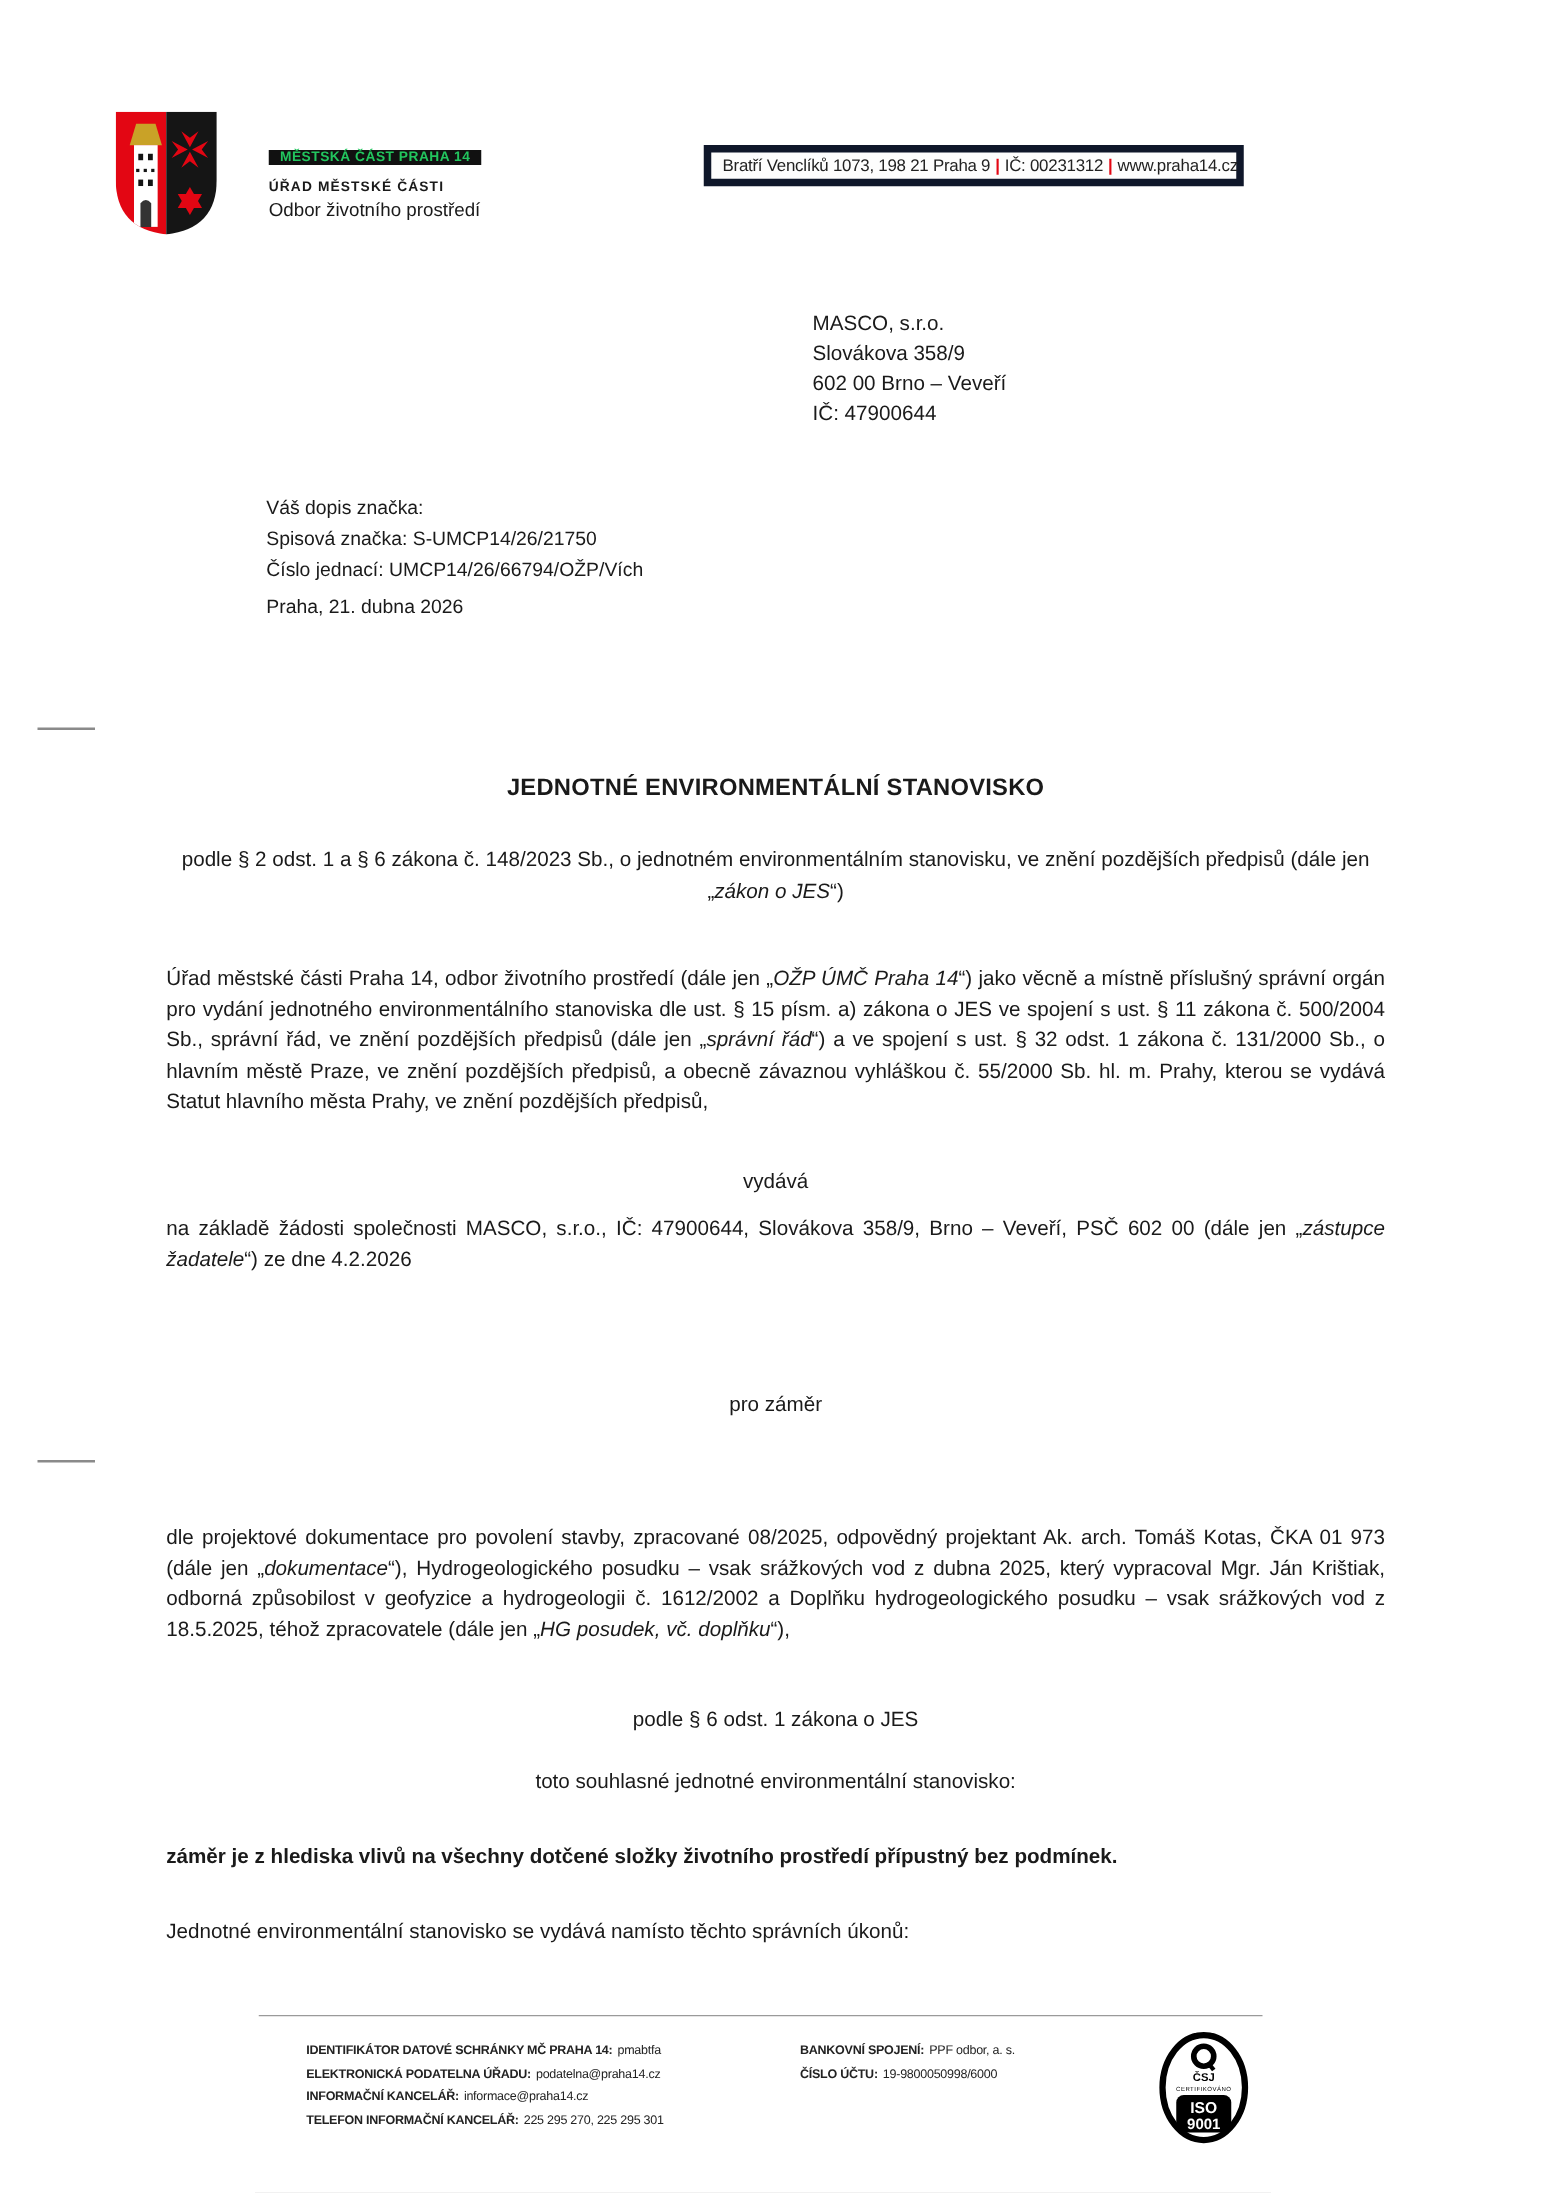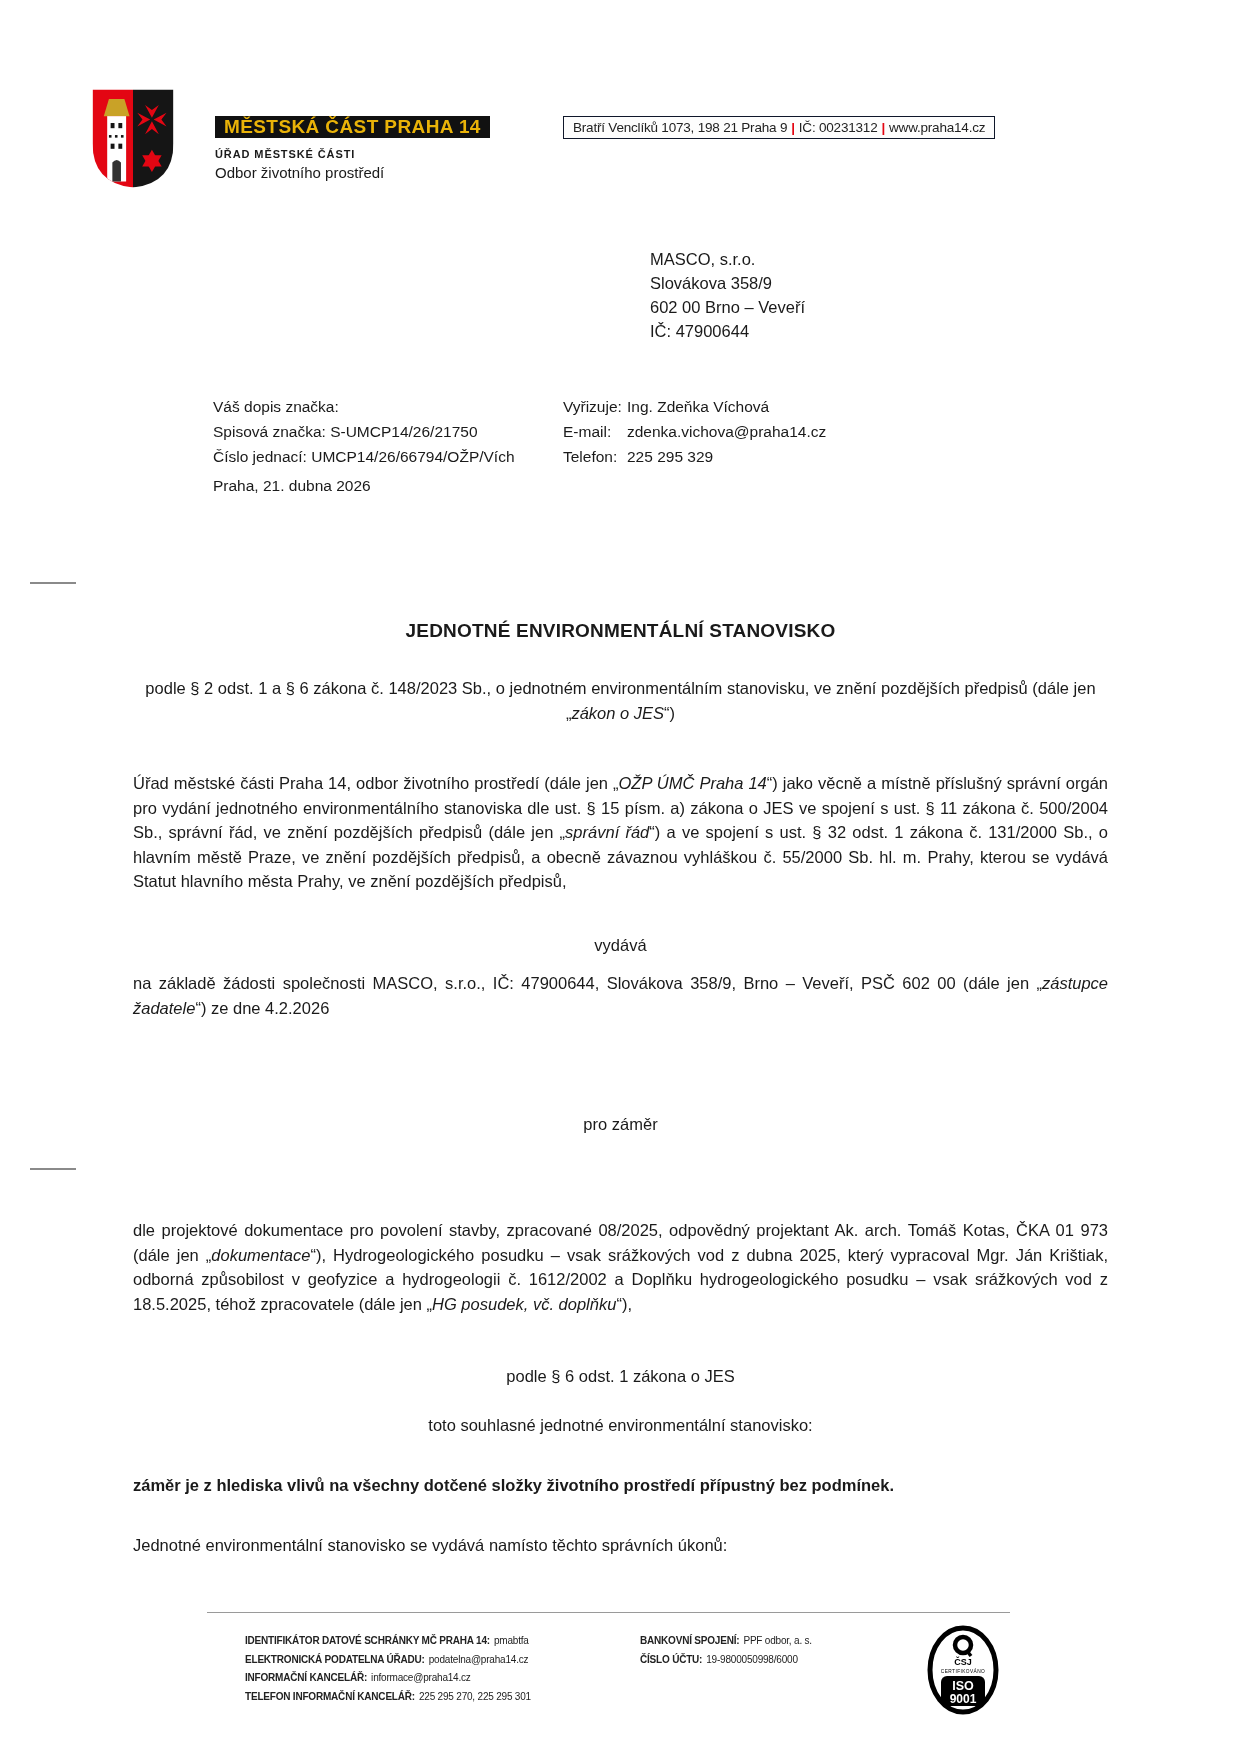--- a/index.html
+++ b/index.html
@@ -4,26 +4,26 @@
 <style>
   html,body{margin:0;padding:0;background:#e8e8e8;}
   .page{
     position:relative;width:1241px;height:1754px;background:#ffffff;
     font-family:"Liberation Sans",sans-serif;color:#1a1a1a;overflow:hidden;
     margin:0 auto;
   }
   
   .coat{position:absolute;left:90px;top:85px;width:86px;height:107px;}
   .org-block{position:absolute;left:215px;top:116px;}
-  .org-badge{display:inline-block;background:#111;color:#eab308;font-weight:bold;
-    font-size:19px;letter-spacing:.4px;padding:0 9px;white-space:nowrap;}
+  .org-badge{display:inline-block;background:#111;color:#22c55e;font-weight:bold;
+    font-size:11px;letter-spacing:.4px;padding:0 9px;white-space:nowrap;}
   .org-office{margin-top:10px;font-size:11px;font-weight:bold;letter-spacing:.9px;}
   .org-dept{margin-top:4px;font-size:15px;}
   .contact-bar{position:absolute;left:563px;top:116px;width:432px;box-sizing:border-box;
-    border:1px solid #0f172a;padding:3px 9px;font-size:13.5px;white-space:nowrap;
+    border:6px solid #0f172a;padding:3px 9px;font-size:13.5px;white-space:nowrap;
     letter-spacing:-.2px;color:#222;background:#fdfdfd;}
   .contact-bar .sep{color:#e30613;font-weight:bold;padding:0 4px;}
   
   .recipient{position:absolute;left:628px;top:247px;font-size:16.5px;line-height:24px;margin-left:22px;}
   .ref-left{position:absolute;left:213px;top:394px;font-size:15.5px;line-height:25px;}
   .ref-right{position:absolute;left:563px;top:394px;font-size:15.5px;line-height:25px;}
   .ref-right .lab{display:inline-block;width:64px;}
   .dateline{position:absolute;left:213px;top:477px;font-size:15.5px;}
   .fold{position:absolute;left:30px;width:46px;height:2px;background:#8a8a8a;}
   
@@ -94,25 +94,20 @@
     <div>Slovákova 358/9</div>
     <div>602 00 Brno – Veveří</div>
     <div>IČ: 47900644</div>
   </div>
 
   <div class="ref-left">
     <div>Váš dopis značka:</div>
     <div>Spisová značka: S-UMCP14/26/21750</div>
     <div>Číslo jednací: UMCP14/26/66794/OŽP/Vích</div>
   </div>
-  <div class="ref-right">
-    <div><span class="lab">Vyřizuje:</span><span>Ing. Zdeňka Víchová</span></div>
-    <div><span class="lab">E-mail:</span><span>zdenka.vichova@praha14.cz</span></div>
-    <div><span class="lab">Telefon:</span><span>225 295 329</span></div>
-  </div>
   <div class="dateline">Praha, 21. dubna 2026</div>
 
   <div class="fold" style="top:582px"></div>
   <div class="fold" style="top:1168px"></div>
 
   <h1 class="doc-title">JEDNOTNÉ ENVIRONMENTÁLNÍ STANOVISKO</h1>
 
   <p class="para center" style="top:676px"><span>podle § 2 odst. 1 a § 6 zákona č. 148/2023 Sb., o jednotném environmentálním stanovisku, ve znění pozdějších předpisů (dále jen „</span><span class="it">zákon o JES</span><span>“)</span></p>
 
   <p class="para" style="top:771px"><span>Úřad městské části Praha 14, odbor životního prostředí (dále jen „</span><span class="it">OŽP ÚMČ Praha 14</span><span>“) jako věcně a místně příslušný správní orgán pro vydání jednotného environmentálního stanoviska dle ust. § 15 písm. a) zákona o JES ve spojení s ust. § 11 zákona č. 500/2004 Sb., správní řád, ve znění pozdějších předpisů (dále jen „</span><span class="it">správní řád</span><span>“) a ve spojení s ust. § 32 odst. 1 zákona č. 131/2000 Sb., o hlavním městě Praze, ve znění pozdějších předpisů, a obecně závaznou vyhláškou č. 55/2000 Sb. hl. m. Prahy, kterou se vydává Statut hlavního města Prahy, ve znění pozdějších předpisů,</span></p>

